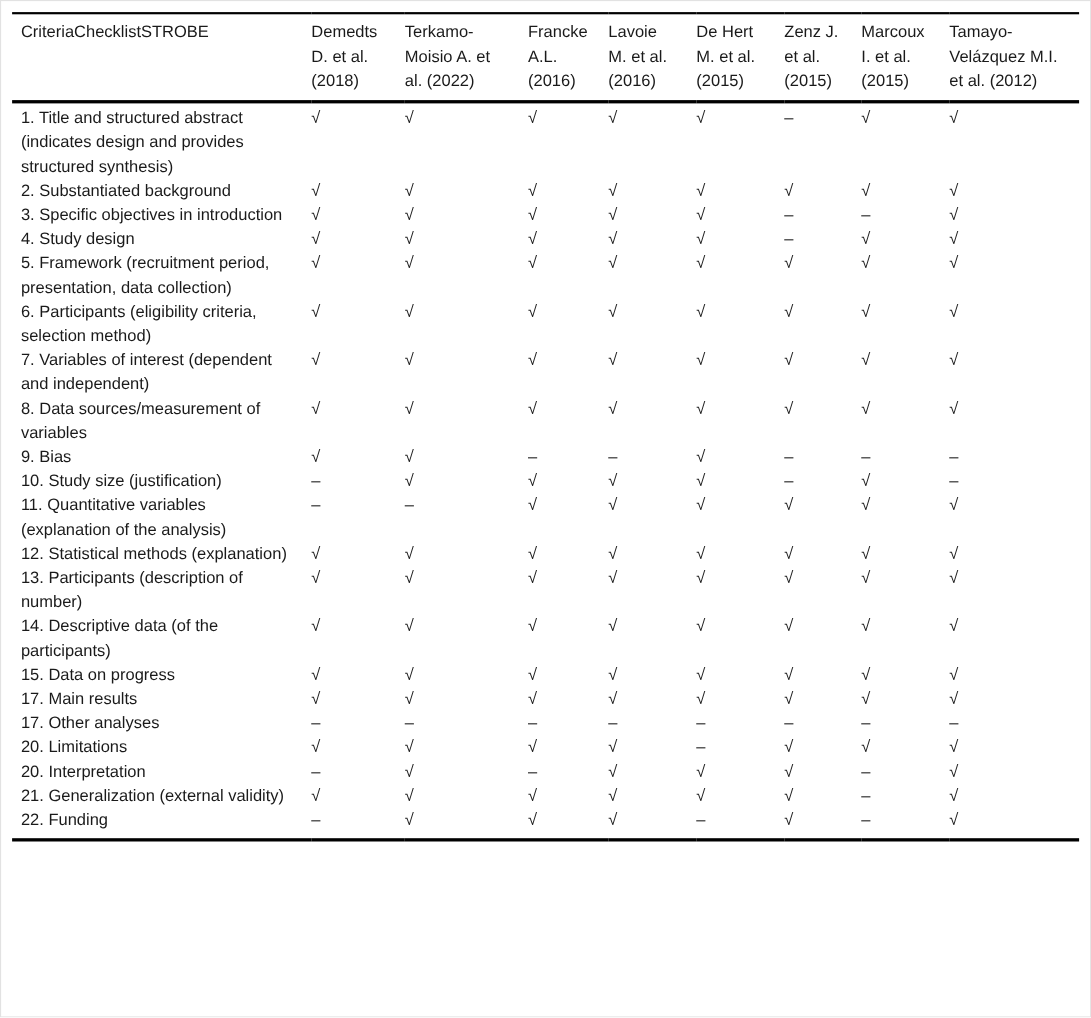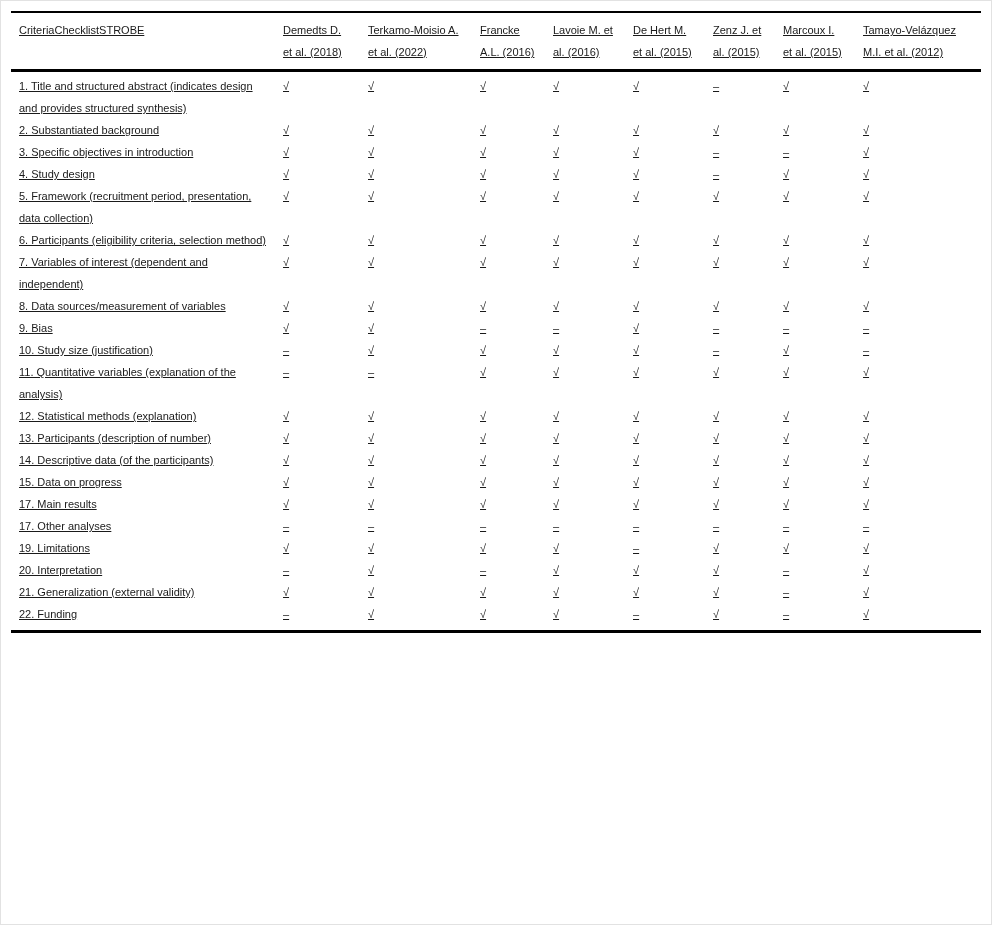--- a/index.html
+++ b/index.html
@@ -10,24 +10,23 @@
     height: 925px;
     border: 1px solid #e2e2e2;
     background: #ffffff;
     overflow: hidden;
   }
   table.checklist {
     border-collapse: collapse;
     table-layout: fixed;
     margin: 10px 10px 0 10px;
     width: 970px;
-    font-size: 11px;
+    font-size: 15px;
     line-height: 22px;
     color: #1a1a1a;
-    text-decoration: underline;
   }
   table.checklist thead th {
     text-align: left;
     font-weight: normal;
     vertical-align: top;
     border-top: 2px solid #000000;
     border-bottom: 3px solid #000000;
     padding: 6px 18px 6px 0;
   }
   table.checklist thead th.criteria-col {
@@ -265,21 +264,21 @@
           <td class="mark">–</td>
           <td class="mark">–</td>
           <td class="mark">–</td>
           <td class="mark">–</td>
           <td class="mark">–</td>
           <td class="mark">–</td>
           <td class="mark">–</td>
           <td class="mark">–</td>
         </tr>
         <tr>
-          <td class="criterion">19. Limitations</td>
+          <td class="criterion">20. Limitations</td>
           <td class="mark">√</td>
           <td class="mark">√</td>
           <td class="mark">√</td>
           <td class="mark">√</td>
           <td class="mark">–</td>
           <td class="mark">√</td>
           <td class="mark">√</td>
           <td class="mark">√</td>
         </tr>
         <tr>

